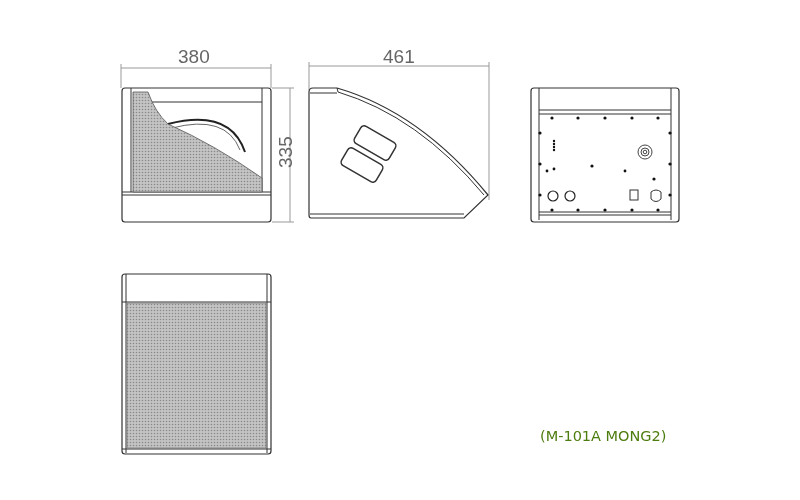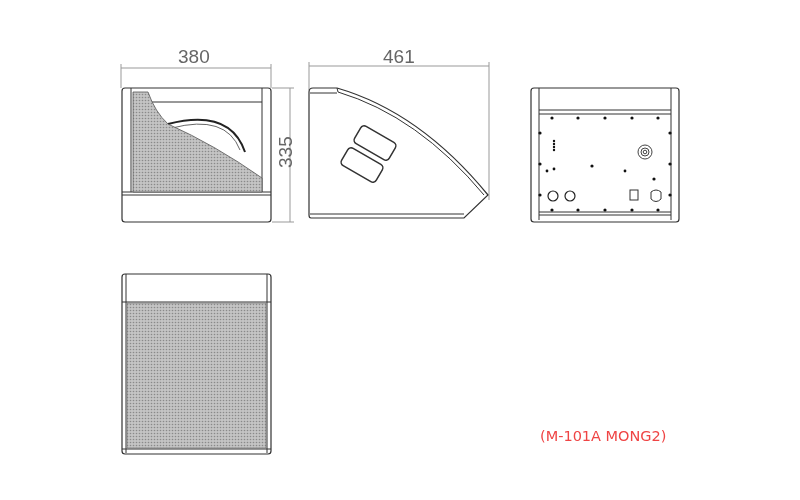--- a/index.html
+++ b/index.html
@@ -1,19 +1,19 @@
 <!DOCTYPE html>
 <html><head>
 <meta charset="utf-8">
 <style>
   html,body{margin:0;padding:0;background:#ffffff;}
   body{width:800px;height:500px;position:relative;overflow:hidden;font-family:"Liberation Sans",sans-serif;}
   svg{position:absolute;left:0;top:0;}
   .dim{font-family:"Liberation Sans",sans-serif;font-size:19px;fill:#666666;}
-  .model{position:absolute;left:540px;top:428px;font-family:"DejaVu Sans",sans-serif;font-size:14.5px;color:#ef4444;}
+  .model{position:absolute;left:540px;top:428px;font-family:"DejaVu Sans",sans-serif;font-size:14.5px;color:#4d7c0f;}
 </style>
 </head>
 <body>
 
 <svg width="800" height="500" viewBox="0 0 800 500">
   <defs>
     <pattern id="mesh" width="3" height="3" patternUnits="userSpaceOnUse">
       <rect width="3" height="3" fill="#c4c4c4"></rect>
       <circle cx="1.5" cy="1.5" r="0.8" fill="#8a8a8a"></circle>
     </pattern>

